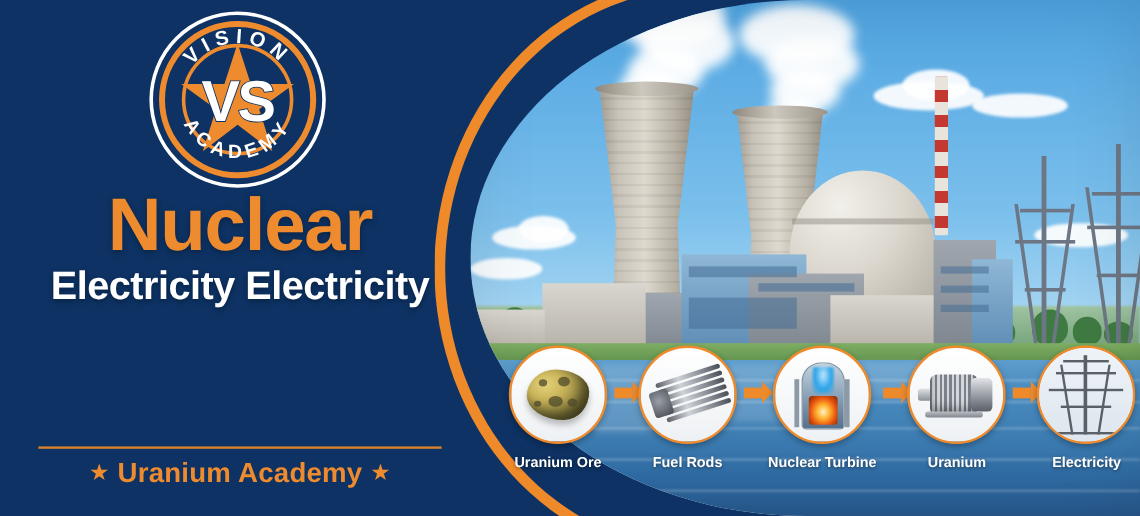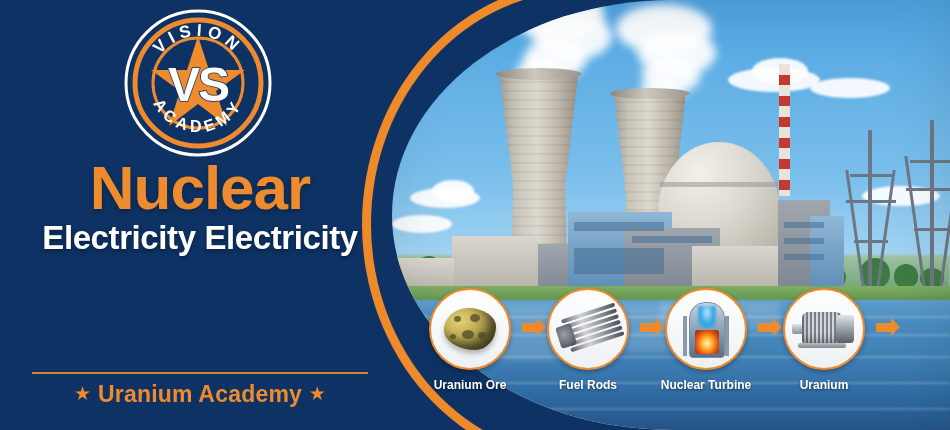--- a/index.html
+++ b/index.html
@@ -450,15 +450,30 @@
           <div class="base"></div>
         </div>
       </div>
       <div class="lbl">Uranium</div>
     </div>
 
     <div class="arrow">
         <span></span>
       </div>
 
+    <div class="step">
+      <div class="circle">
+        <div class="tower-icon">
+          <i style="left:37px;top:6px;width:3px;height:66px;"></i>
+          <i style="left:14px;top:20px;width:50px;height:2px;"></i>
+          <i style="left:8px;top:34px;width:62px;height:2px;"></i>
+          <i style="left:20px;top:10px;width:38px;height:2px;"></i>
+          <i style="left:22px;top:14px;width:2px;height:58px;transform:skewX(9deg);"></i>
+          <i style="left:53px;top:14px;width:2px;height:58px;transform:skewX(-9deg);"></i>
+          <i style="left:18px;top:48px;width:42px;height:2px;"></i>
+          <i style="left:12px;top:70px;width:54px;height:2px;"></i>
+        </div>
+      </div>
+      <div class="lbl">Electricity</div>
+    </div>
 
   </div>
 </div>
 
 </body></html>

